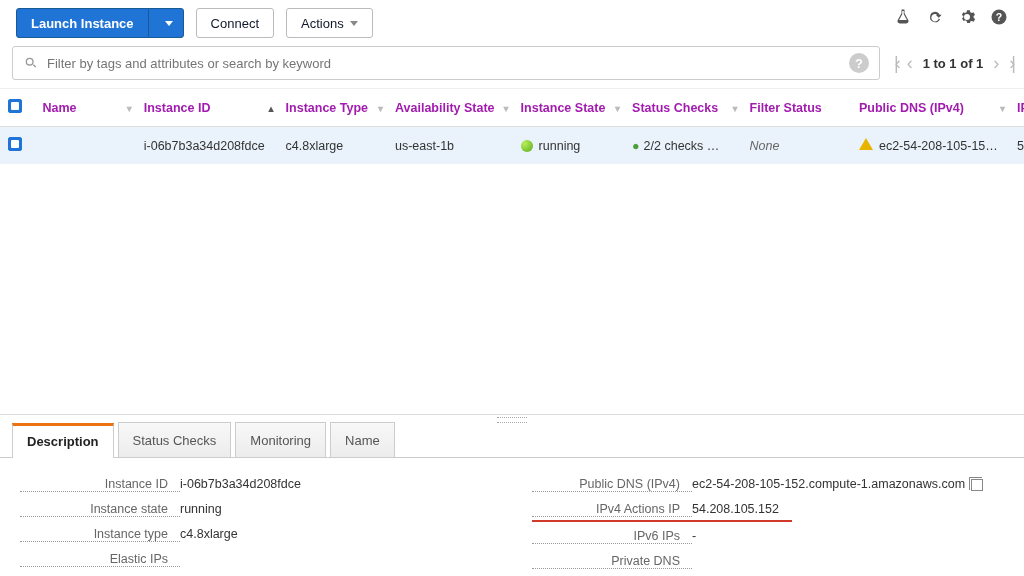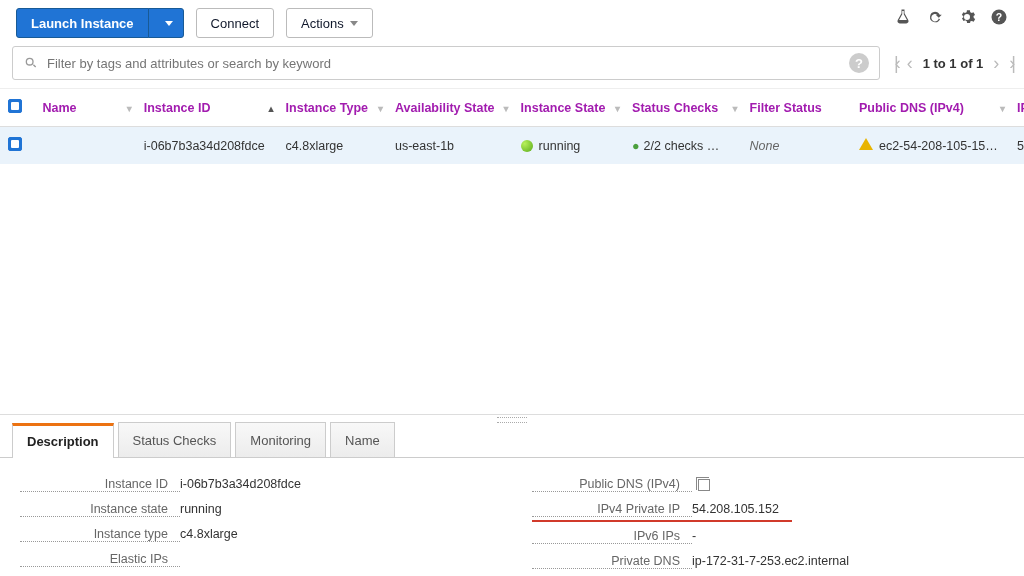--- a/index.html
+++ b/index.html
@@ -201,32 +201,31 @@
       </div>
     <div class="kv">
         <div class="k">Elastic IPs</div>
         <div class="v"></div>
       </div>
     <div class="kv"></div>
   </div>
   <div class="details-col">
     <div class="kv">
         <div class="k">Public DNS (IPv4)</div>
-        <div class="v"><span class="copy-icon"></span></div>
-      </div>
-    <div class="kv">
-        <div class="k">IPv4 Private IP</div>
+        <div class="v"><span>ec2-54-208-105-152.compute-1.amazonaws.com</span><span class="copy-icon"></span></div>
+      </div>
+    <div class="kv">
+        <div class="k">IPv4 Actions IP</div>
         <div class="v"><span>54.208.105.152</span></div>
       </div>
     <div style="margin:-4px 0 2px 0;">
         <div class="red-under"></div>
       </div>
     <div class="kv">
         <div class="k">IPv6 IPs</div>
         <div class="v">-</div>
       </div>
     <div class="kv">
         <div class="k">Private DNS</div>
-        <div class="v">ip-172-31-7-253.ec2.internal</div>
       </div>
     <div class="kv"></div>
   </div>
 </div>
 
 </body></html>

